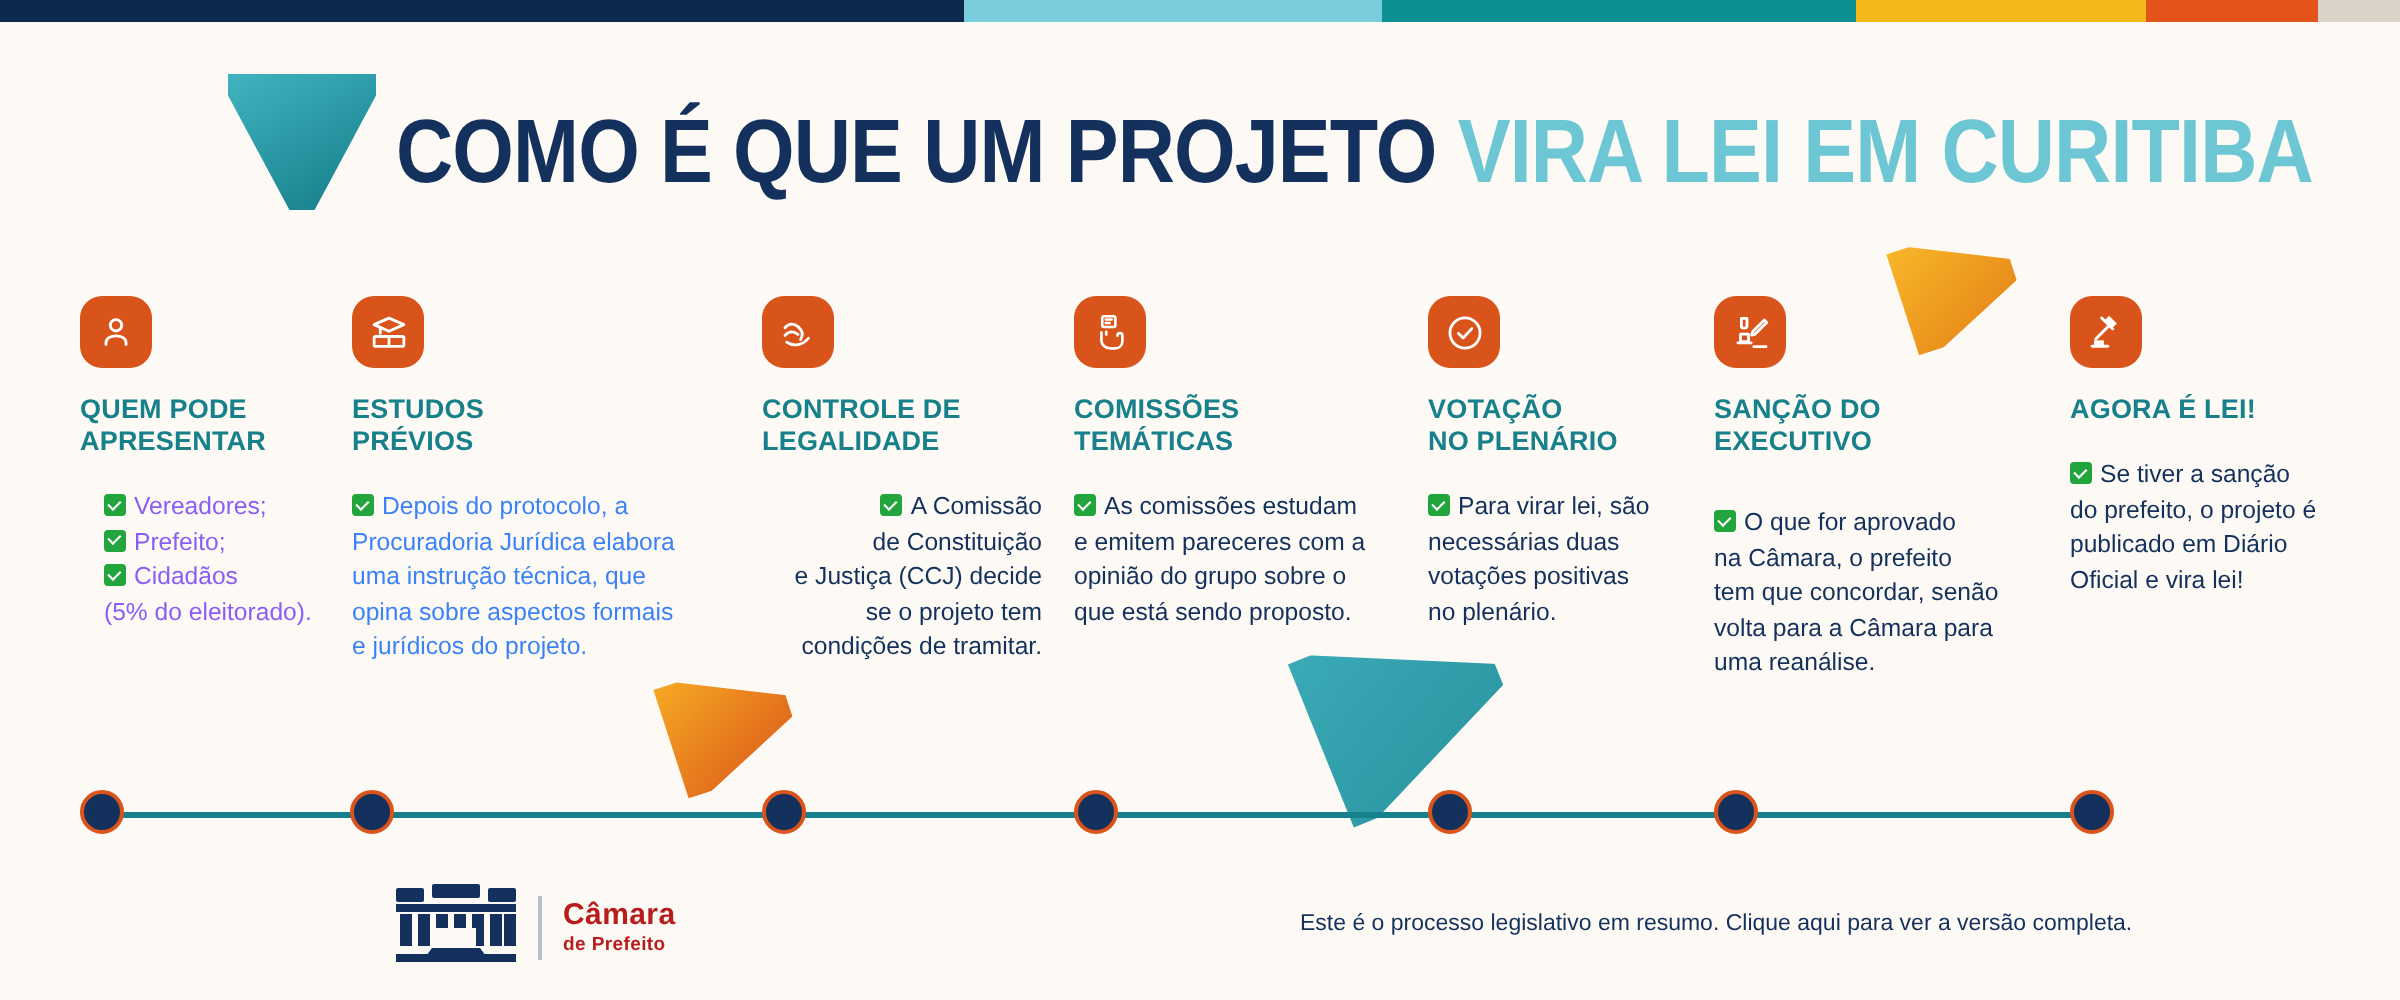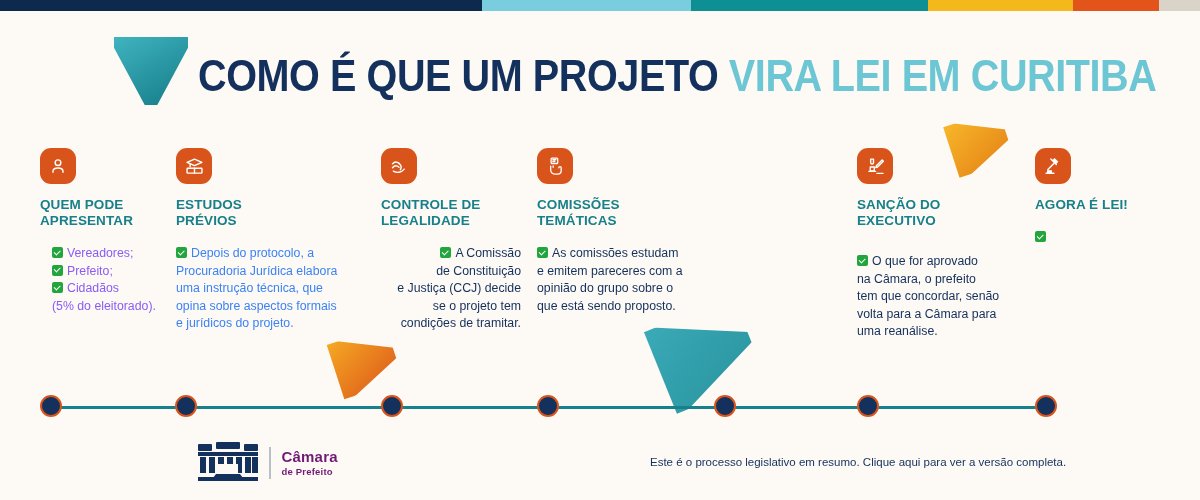--- a/index.html
+++ b/index.html
@@ -77,21 +77,21 @@
   .timeline{position:absolute;left:0;top:395px;width:1200px;height:24px;}
   .tl-line{position:absolute;left:50px;top:11px;height:2.5px;background:#16808c;}
   .dot{
     position:absolute;top:0;width:22px;height:22px;border-radius:50%;
     background:#14305c;border:2.5px solid #d8541b;box-sizing:border-box;
   }
 
   
   .logo{position:absolute;left:196px;top:440px;display:flex;align-items:center;}
   .logo .divider{width:1.5px;height:32px;background:#b9bfc9;margin:0 11px 0 9px;}
-  .logo .words{color:#701a75;line-height:1;}
+  .logo .words{color:#b91c1c;line-height:1;}
   .logo .words .l1{font-size:15px;font-weight:bold;letter-spacing:0.2px;}
   .logo .words .l2{font-size:9.5px;font-weight:bold;letter-spacing:0.2px;margin-top:3px;}
   .footnote{
     position:absolute;left:650px;top:455px;
     color:#14305c;font-size:11.5px;line-height:14px;white-space:nowrap;
   }
 </style>
 </head>
 <body>
 
@@ -211,20 +211,34 @@
             <path d="M9.3 12.9v-1.6"></path>
           </svg>
         </div>
         <h3 style="color: rgb(24, 128, 138);">COMISSÕES
 TEMÁTICAS</h3>
         <div class="body" style="color: rgb(20, 48, 92);"><div><span class="chk" style="background: rgb(33, 165, 60);"></span><span>As comissões estudam
 e emitem pareceres com a
 opinião do grupo sobre o
 que está sendo proposto.</span></div></div>
       </div>
+      <div class="step" style="left: 714px; width: 130px;">
+        <div class="ico" style="background: rgb(216, 84, 27);">
+          <svg width="21" height="21" viewBox="0 0 24 24" fill="none" stroke="#fff" stroke-width="1.6" stroke-linecap="round" stroke-linejoin="round">
+            <circle cx="12" cy="12" r="8.6"></circle>
+            <path d="M8.2 12.2l2.7 2.7 5-5.4"></path>
+          </svg>
+        </div>
+        <h3 style="color: rgb(24, 128, 138);">VOTAÇÃO
+NO PLENÁRIO</h3>
+        <div class="body" style="color: rgb(20, 48, 92);"><div><span class="chk" style="background: rgb(33, 165, 60);"></span><span>Para virar lei,  são
+necessárias duas
+votações positivas
+no plenário.</span></div></div>
+      </div>
       <div class="step" style="left: 857px; width: 150px;">
         <div class="ico" style="background: rgb(216, 84, 27);">
           <svg width="21" height="21" viewBox="0 0 24 24" fill="none" stroke="#fff" stroke-width="1.6" stroke-linecap="round" stroke-linejoin="round">
             <path d="M6.5 3.6h3.2v4.2c0 1-.7 1.4-1.6 1.4s-1.6-.4-1.6-1.4z"></path>
             <path d="M4.5 17.6h7.6"></path>
             <path d="M6 12.6h4.6v4.4H6z"></path>
             <path d="M19.6 4.6l1.4 1.4-6.6 6.6-2 .6.6-2z"></path>
             <path d="M13.6 19.8h7"></path>
           </svg>
         </div>
@@ -240,21 +254,24 @@
         <div class="ico" style="background: rgb(216, 84, 27);">
           <svg width="21" height="21" viewBox="0 0 24 24" fill="none" stroke="#fff" stroke-width="1.7" stroke-linecap="round" stroke-linejoin="round">
             <path d="M9 3.4l6.2 6.2"></path>
             <path d="M13.2 2.2l4.4 4.4-2.6 2.6-4.4-4.4z" fill="#fff" stroke="none"></path>
             <path d="M12.4 8.6l-6.8 6.8"></path>
             <path d="M3.6 19.6h8.8"></path>
             <path d="M4.6 16.2h5.6v3.4H4.6z" fill="#fff" stroke="none"></path>
           </svg>
         </div>
         <h3 style="color: rgb(24, 128, 138);">AGORA É LEI!</h3>
-        <div class="body" style="color: rgb(20, 48, 92);"><div><span class="chk" style="background: rgb(33, 165, 60);"></span></div></div>
+        <div class="body" style="color: rgb(20, 48, 92);"><div><span class="chk" style="background: rgb(33, 165, 60);"></span><span>Se tiver a sanção
+do prefeito, o projeto é
+publicado em Diário
+Oficial e vira lei!</span></div></div>
       </div>
     </div>
 
   <div class="timeline" id="timeline-layer">
     <div class="tl-line" id="tl-line" style="left: 51px; width: 995px; background: rgb(22, 128, 140);"></div>
   <div class="dot" style="left: 40px; background: rgb(20, 48, 92); border-color: rgb(216, 84, 27);"></div>
       <div class="dot" style="left: 175px; background: rgb(20, 48, 92); border-color: rgb(216, 84, 27);"></div>
       <div class="dot" style="left: 381px; background: rgb(20, 48, 92); border-color: rgb(216, 84, 27);"></div>
       <div class="dot" style="left: 537px; background: rgb(20, 48, 92); border-color: rgb(216, 84, 27);"></div>
       <div class="dot" style="left: 714px; background: rgb(20, 48, 92); border-color: rgb(216, 84, 27);"></div>

